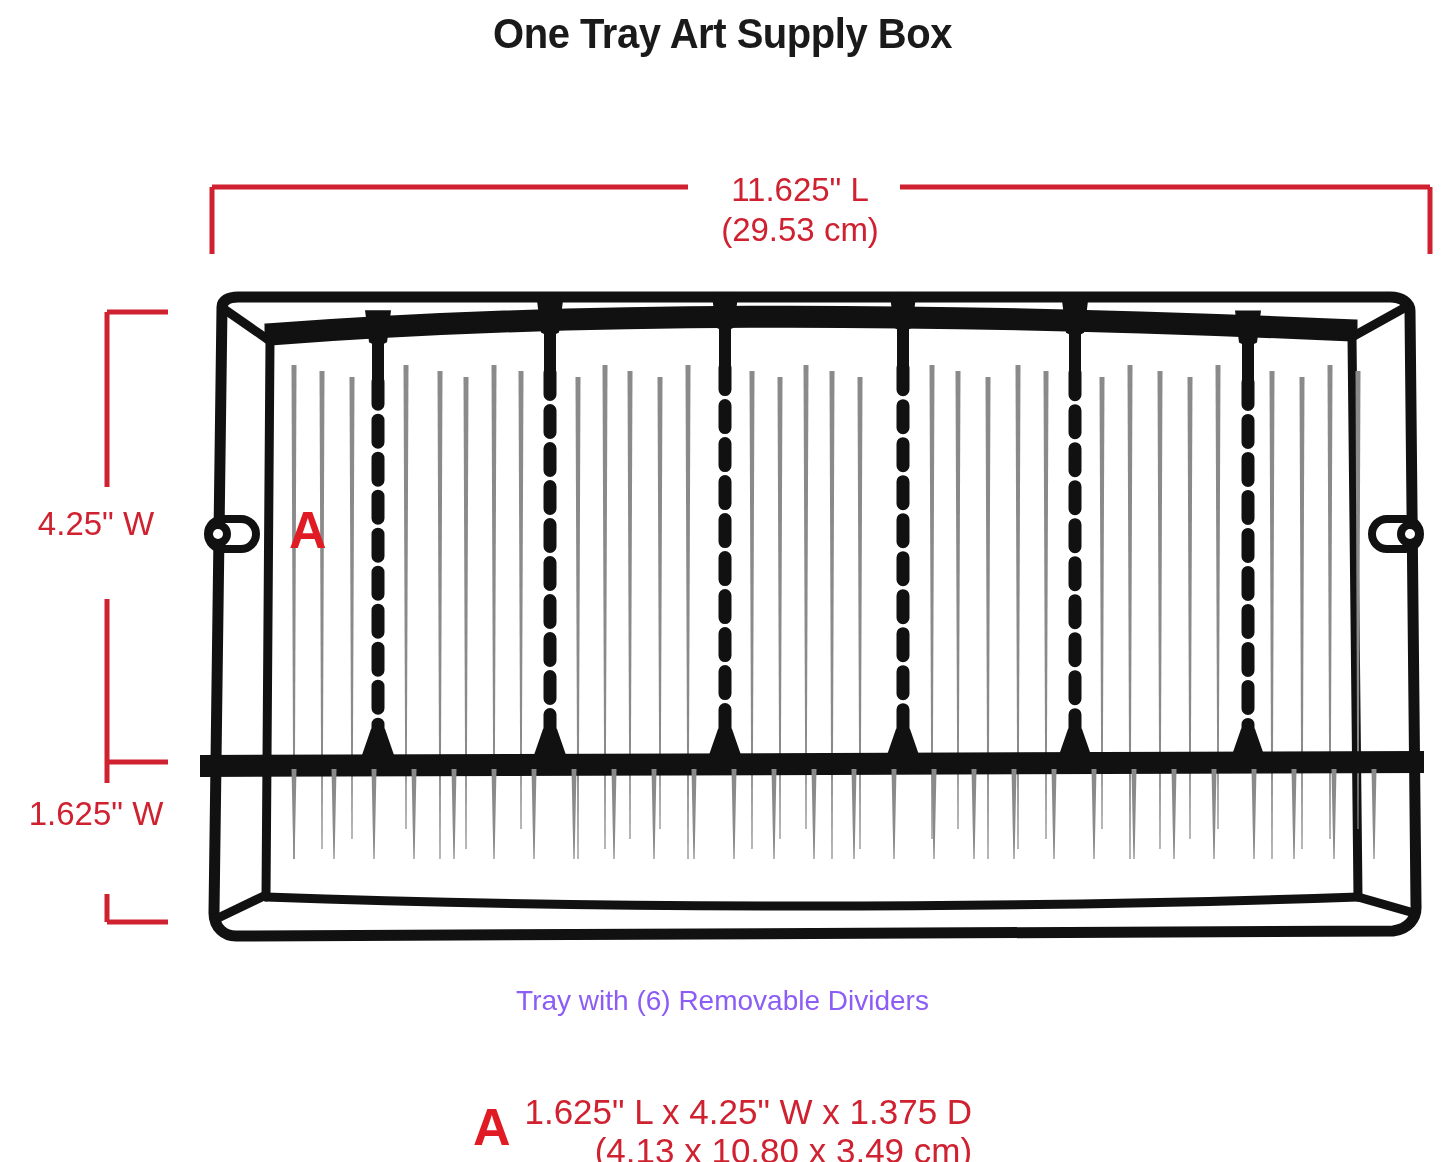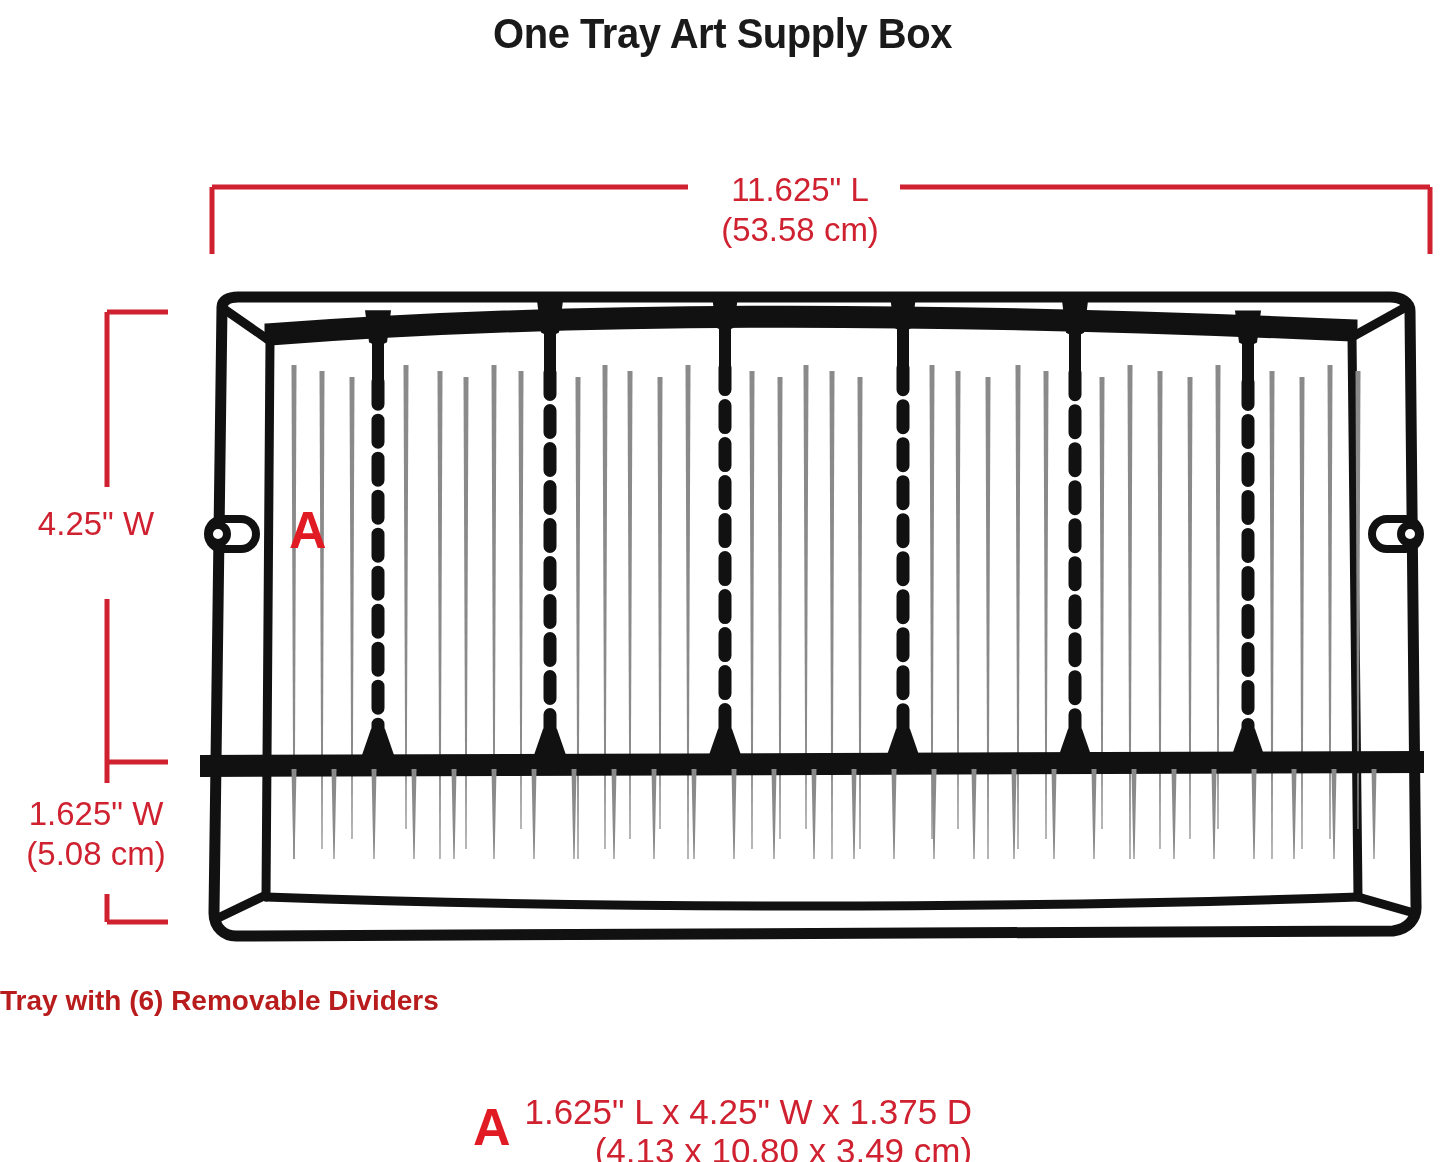--- a/index.html
+++ b/index.html
@@ -39,24 +39,25 @@
     transform-origin: center top;
     white-space: nowrap;
   }
 
   
   .caption {
     position: absolute;
     left: 0;
     top: 978px;
     width: 1445px;
-    font-family: "Liberation Sans", sans-serif;
-    font-weight: bold;
+    text-align: center;
+    font-family: "Liberation Sans", sans-serif;
+    font-weight: normal;
     font-size: 28px;
-    color: #b91c1c;
+    color: #8b5cf6;
     white-space: nowrap;
   }
 
   
   .callout {
     position: absolute;
     left: 0;
     top: 1085px;
     width: 1445px;
     display: flex;
@@ -341,30 +342,29 @@
     </g>
     <g fill="#ffffff" stroke="#111111" stroke-width="8">
       <rect x="1372" y="512" width="48" height="30" rx="15"></rect>
       <circle cx="1410" cy="527" r="9" fill="#ffffff"></circle>
     </g>
 
   </svg>
 
   <div class="dimtext" id="dim-top-text">
     <div>11.625" L</div>
-    <div>(53.58 cm)</div>
+    <div>(29.53 cm)</div>
   </div>
 
   <div class="dimtext" id="dim-left-text">
     <div>4.25" W</div>
   </div>
 
   <div class="dimtext" id="dim-bottom-left-text">
     <div>1.625" W</div>
-    <div>(5.08 cm)</div>
   </div>
 
   <div class="marker-a">A</div>
 
   <div class="caption">Tray with (6) Removable Dividers</div>
 
   <div class="callout">
     <div class="callout-letter">A</div>
     <div class="callout-lines">
       <div class="l1">1.625" L x 4.25" W x 1.375 D</div>

